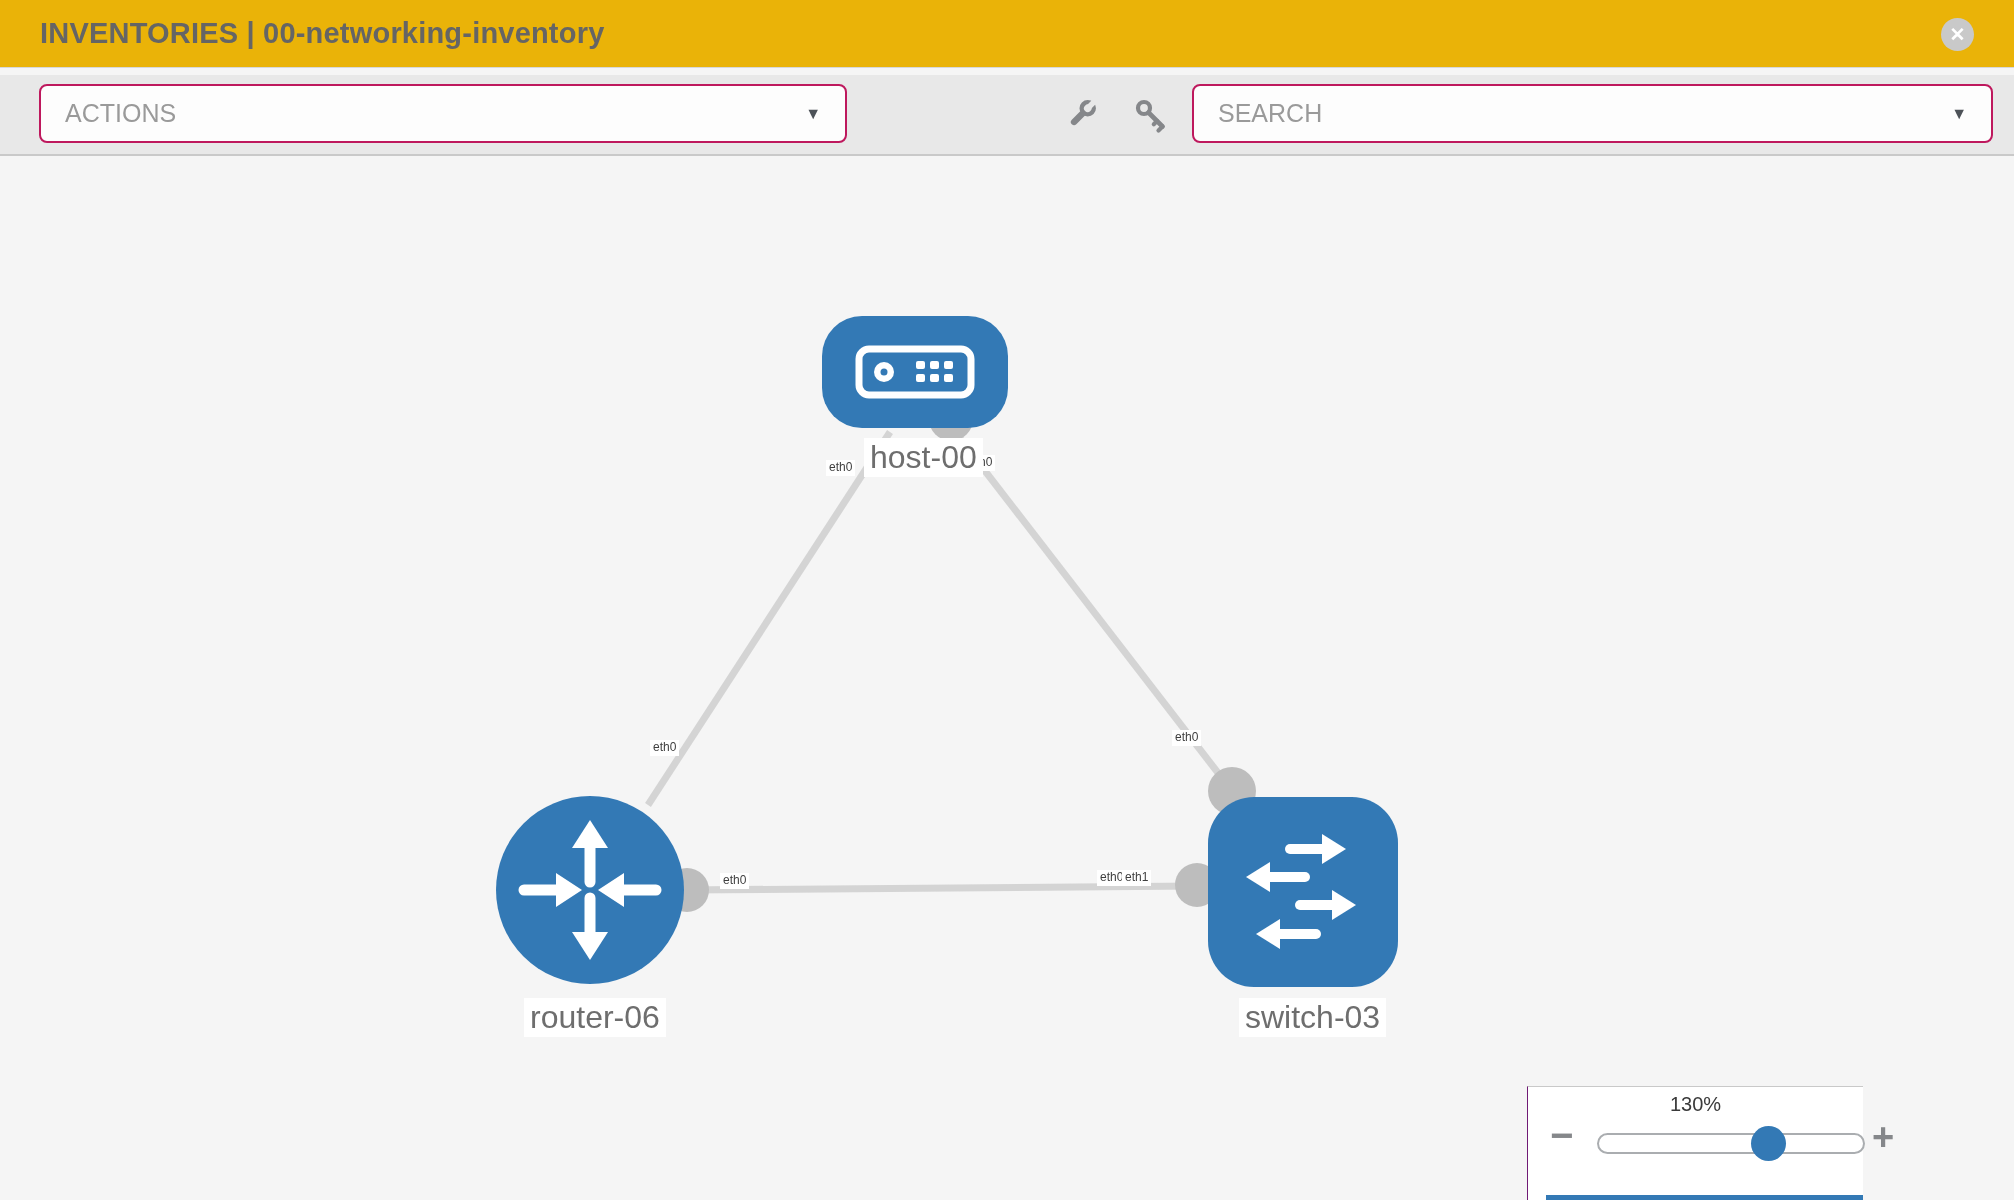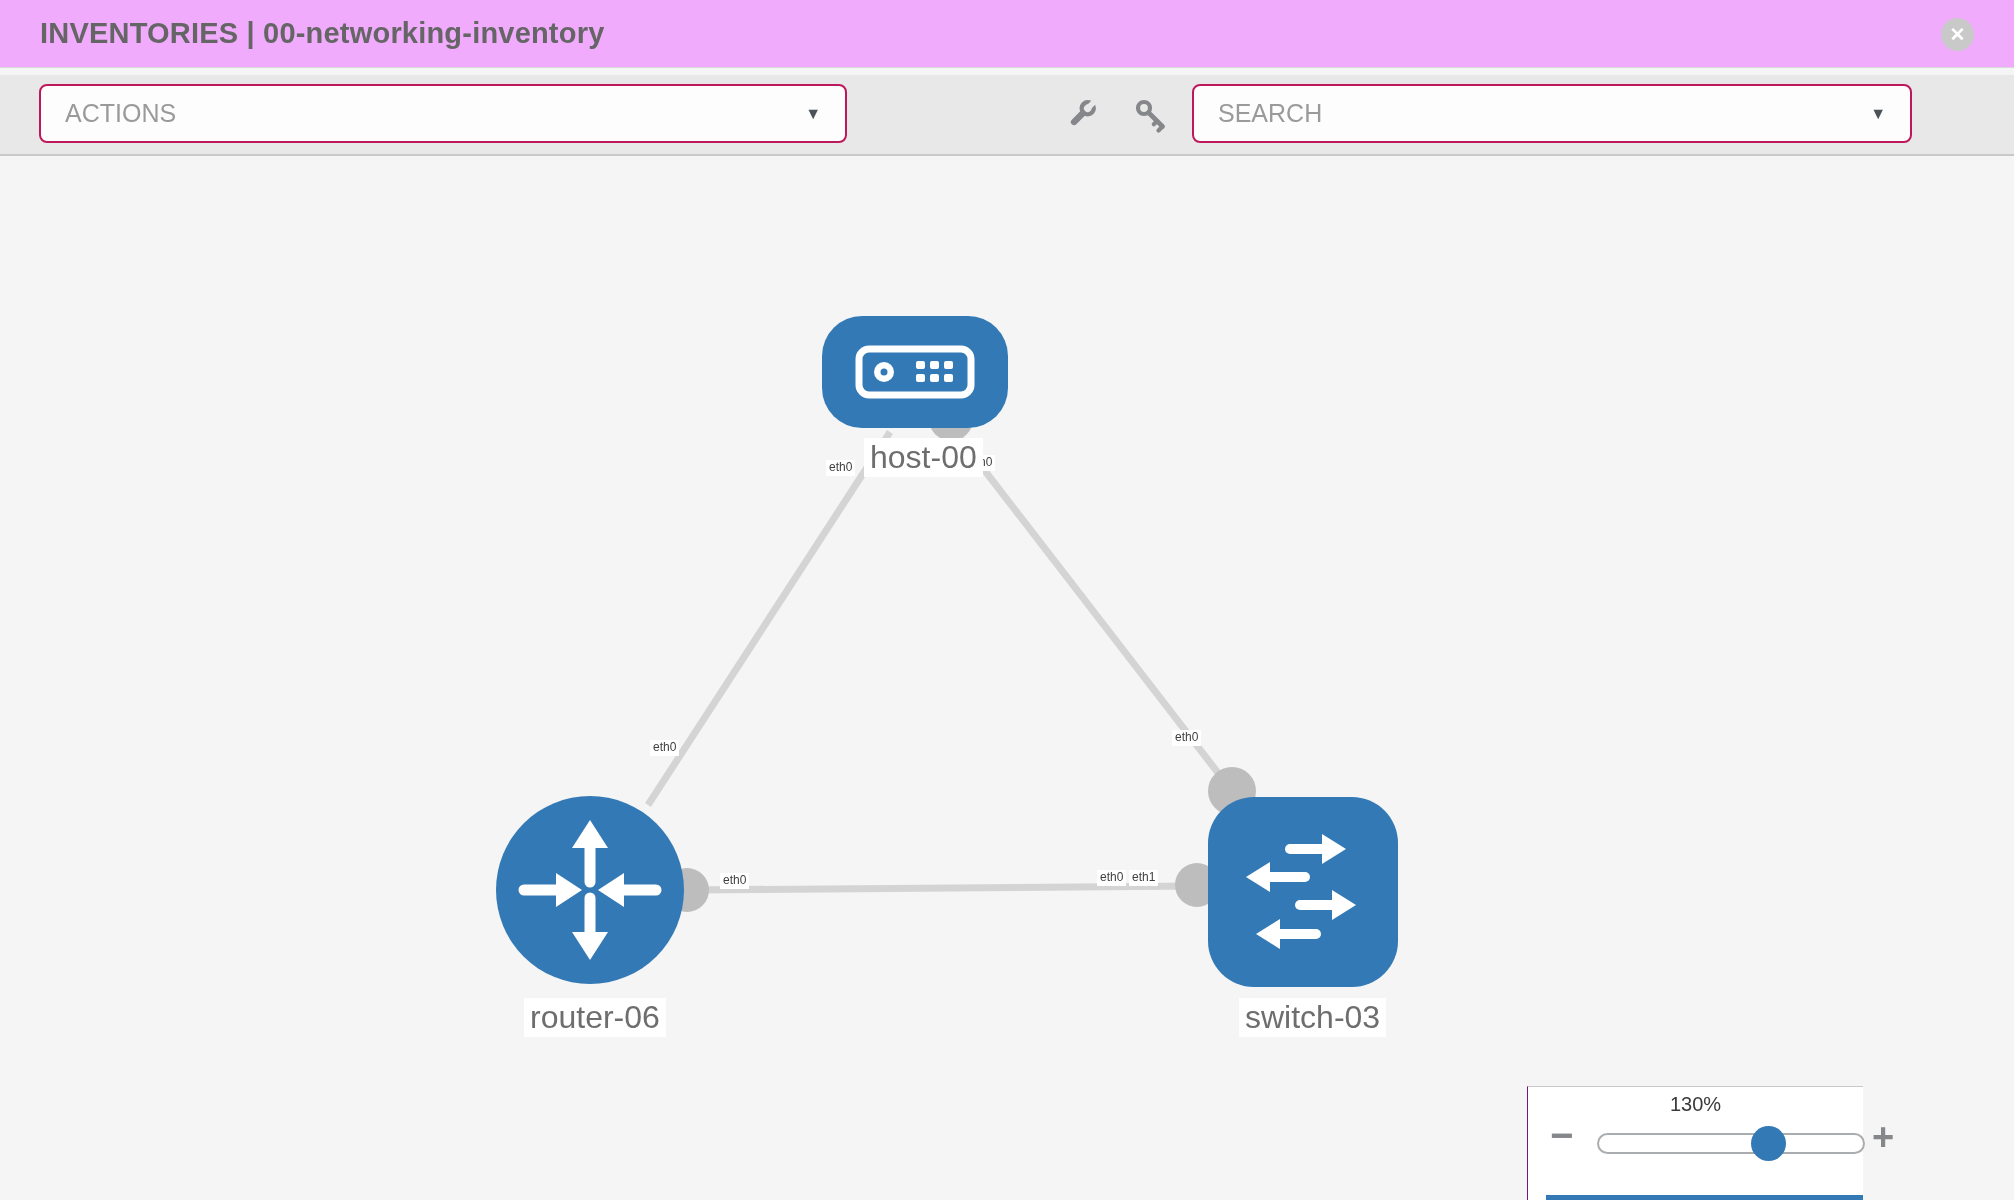--- a/index.html
+++ b/index.html
@@ -4,21 +4,21 @@
 <style>
   html,body{margin:0;padding:0;}
   body{
     width:2014px;height:1200px;overflow:hidden;position:relative;
     background:#f5f5f5;
     font-family:"Liberation Sans", sans-serif;
   }
   
   .header{
     position:absolute;left:0;top:0;width:2014px;height:68px;
-    background:#f0abfc;border-bottom:1px solid #d8d8d8;
+    background:#eab308;border-bottom:1px solid #d8d8d8;
     display:flex;align-items:center;padding:0 40px;box-sizing:border-box;
   }
   .page-title{
     font-size:29px;font-weight:bold;color:#656565;margin:0;letter-spacing:.2px;
   }
   .close-btn{
     position:absolute;right:40px;top:18px;width:33px;height:33px;border:none;
     border-radius:50%;background:#c9c9c9;color:#ffffff;cursor:pointer;
     display:flex;align-items:center;justify-content:center;padding:0;
   }
@@ -28,21 +28,21 @@
     position:absolute;left:0;top:75px;width:2014px;height:79px;
     background:#e8e8e8;border-bottom:2px solid #c9c9c9;box-sizing:content-box;
   }
   .dropdown{
     position:absolute;top:9px;height:59px;background:#fdfdfd;
     border:2px solid #be185d;border-radius:8px;box-sizing:border-box;
     display:flex;align-items:center;padding:0 24px;cursor:pointer;
     color:#9a9a9a;font-size:25px;
   }
   .dropdown.actions{left:39px;width:808px;}
-  .dropdown.search{left:1192px;width:720px;}
+  .dropdown.search{left:1192px;width:801px;}
   .caret{margin-left:auto;color:#4d5258;font-size:16px;line-height:1;}
   .tool-btn{
     position:absolute;top:21px;width:38px;height:38px;border:none;background:transparent;
     padding:0;cursor:pointer;
   }
   .tool-btn.wrench{left:1062px;}
   .tool-btn.key{left:1132px;}
   .tool-btn svg{display:block;}
   
   .canvas{position:absolute;left:0;top:156px;width:2014px;height:1044px;background:#f5f5f5;}
@@ -188,21 +188,21 @@
         </g>
       </g>
     </svg>
 
     <div class="chip" style="left:826px;top:304px;">eth0</div>
     <div class="chip" style="left:650px;top:584px;">eth0</div>
     <div class="chip" style="left:966px;top:299px;">eth0</div>
     <div class="chip" style="left:1172px;top:574px;">eth0</div>
     <div class="chip" style="left:720px;top:717px;">eth0</div>
     <div class="chip under" style="left:1097px;top:714px;">eth0</div>
-    <div class="chip over" style="left:1122px;top:714px;margin-left:7px;">eth1</div>
+    <div class="chip over" style="left:1122px;top:714px;">eth1</div>
 
     <div class="node-label" style="left:864px;top:282px;">host-00</div>
     <div class="node-label" style="left:524px;top:842px;">router-06</div>
     <div class="node-label" style="left:1239px;top:842px;">switch-03</div>
   </div>
 
   <div class="zoom-panel">
     <div class="zoom-level">130%</div>
     <button class="zoom-minus">
       <span>−</span>

